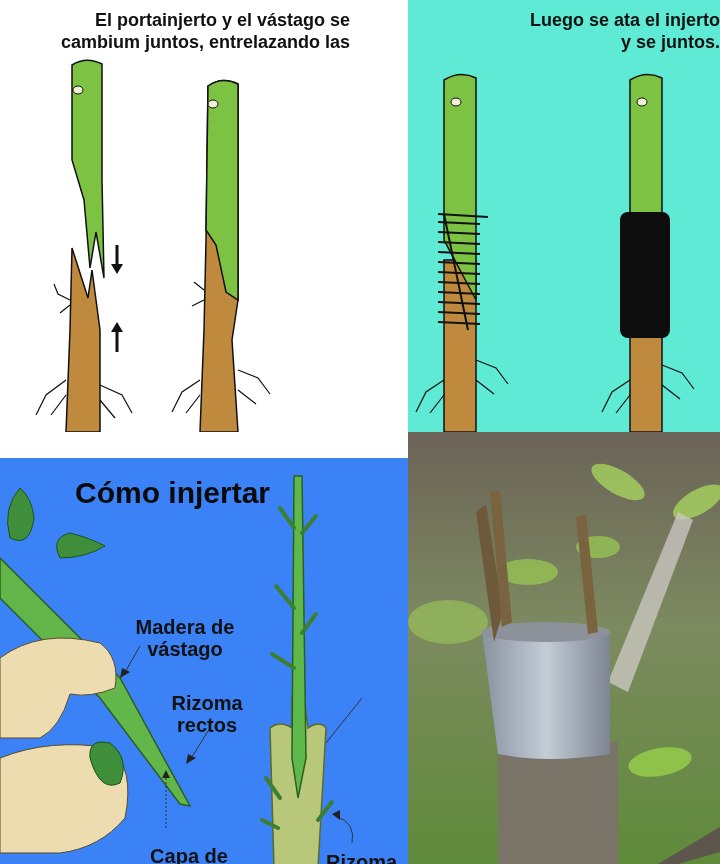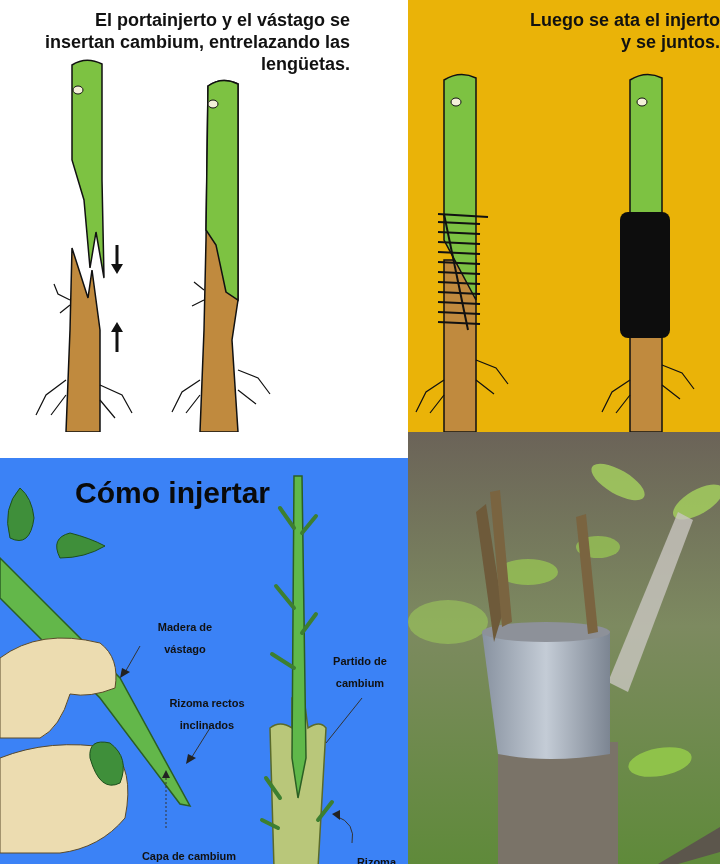--- a/index.html
+++ b/index.html
@@ -1,37 +1,36 @@
 <!DOCTYPE html>
 <html><head>
 <meta charset="utf-8">
 <style>
   * { box-sizing: border-box; margin: 0; padding: 0; }
   html, body { width: 720px; height: 864px; overflow: hidden; background: #ffffff; }
   body { position: relative; font-family: "Liberation Sans", sans-serif; }
   .panel { position: absolute; overflow: hidden; }
   #p1 { left: 0; top: 0; width: 408px; height: 432px; background: #ffffff; }
-  #p2 { left: 408px; top: 0; width: 312px; height: 432px; background: #eab308; }
+  #p2 { left: 408px; top: 0; width: 312px; height: 432px; background: #5eead4; }
   #p3 { left: 0; top: 458px; width: 408px; height: 432px; background: #3b82f6; }
   #p4 { left: 408px; top: 432px; width: 312px; height: 432px; background: #6f6a5e; }
   .caption { position: absolute; font-weight: bold; color: #111; text-align: right; font-size: 18px; line-height: 22px; }
   #p1 .caption { left: 0; top: 9px; width: 350px; }
   #p2 .caption { left: 0; top: 9px; width: 312px; }
   .title3 { position: absolute; left: 75px; top: 450px; font-size: 30px; font-weight: bold; color: #0a0a0a; }
-  .lbl { position: absolute; font-weight: bold; color: #111; font-size: 11px; line-height: 22px; text-align: center; }
+  .lbl { position: absolute; font-weight: bold; color: #111; font-size: 20px; line-height: 22px; text-align: center; }
   svg { position: absolute; left: 0; top: 0; }
 </style>
 </head>
 <body>
 
 <div class="panel" id="p1">
   <div class="caption">
     <div>El portainjerto y el vástago se</div>
-    <div>insertan cambium, entrelazando las</div>
-    <div>lengüetas.</div>
+    <div>cambium juntos, entrelazando las</div>
   </div>
   <svg width="408" height="432">
 
     <g>
       <path d="M72 65 Q86 56 102 64 L102 180 L104 278 L96 232 L90 268 L84 200 L72 160 Z" fill="#7dc242" stroke="#111" stroke-width="1.5"></path>
       <ellipse cx="78" cy="90" rx="5" ry="4" fill="#f3f0d8" stroke="#111"></ellipse>
     </g>
 
     <g>
       <path d="M72 248 L88 298 L92 270 L100 330 L100 432 L66 432 L70 330 Z" fill="#c08a3e" stroke="#111" stroke-width="1.5"></path>
@@ -129,27 +128,22 @@
     <path d="M352 385 Q356 365 336 358" stroke="#333" stroke-width="1" fill="none"></path>
     <polygon points="332,356 340,352 340,362" fill="#222"></polygon>
   </svg>
   <div class="title3" style="top:18px;">Cómo injertar</div>
   <div class="lbl" style="left:130px; top:158px; width:110px;">
     <div>Madera de</div>
     <div>vástago</div>
   </div>
   <div class="lbl" style="left:142px; top:234px; width:130px;">
     <div>Rizoma rectos</div>
-    <div>inclinados</div>
   </div>
   <div class="lbl" style="left:104px; top:387px; width:170px;">Capa de cambium</div>
-  <div class="lbl" style="left:312px; top:192px; width:96px;">
-    <div>Partido de</div>
-    <div>cambium</div>
-  </div>
   <div class="lbl" style="left:326px; top:393px; width:70px;text-align:right;">Rizoma</div>
 </div>
 
 <div class="panel" id="p4">
   <svg width="312" height="432">
     <defs>
       <linearGradient id="bg4" x1="0" y1="0" x2="0" y2="1">
         <stop offset="0" stop-color="#6b6358"></stop>
         <stop offset="0.45" stop-color="#7d8a60"></stop>
         <stop offset="1" stop-color="#5f8a3a"></stop>

